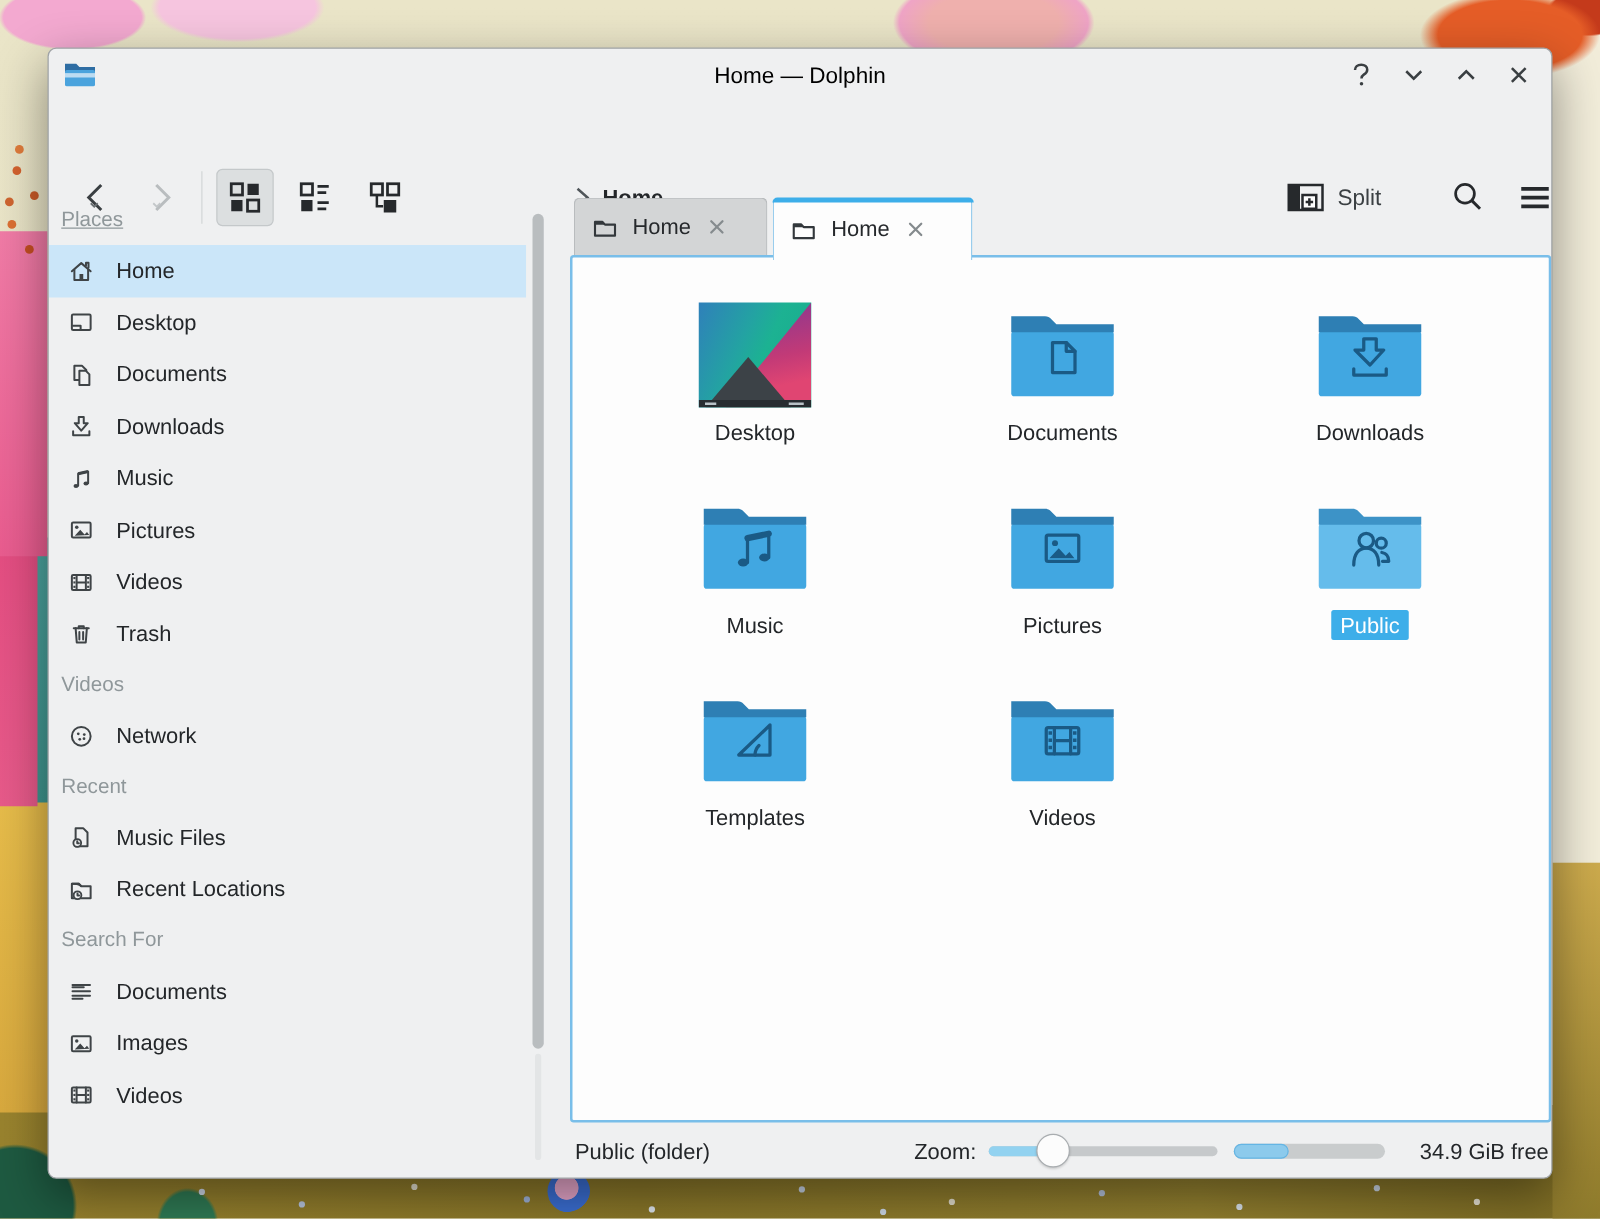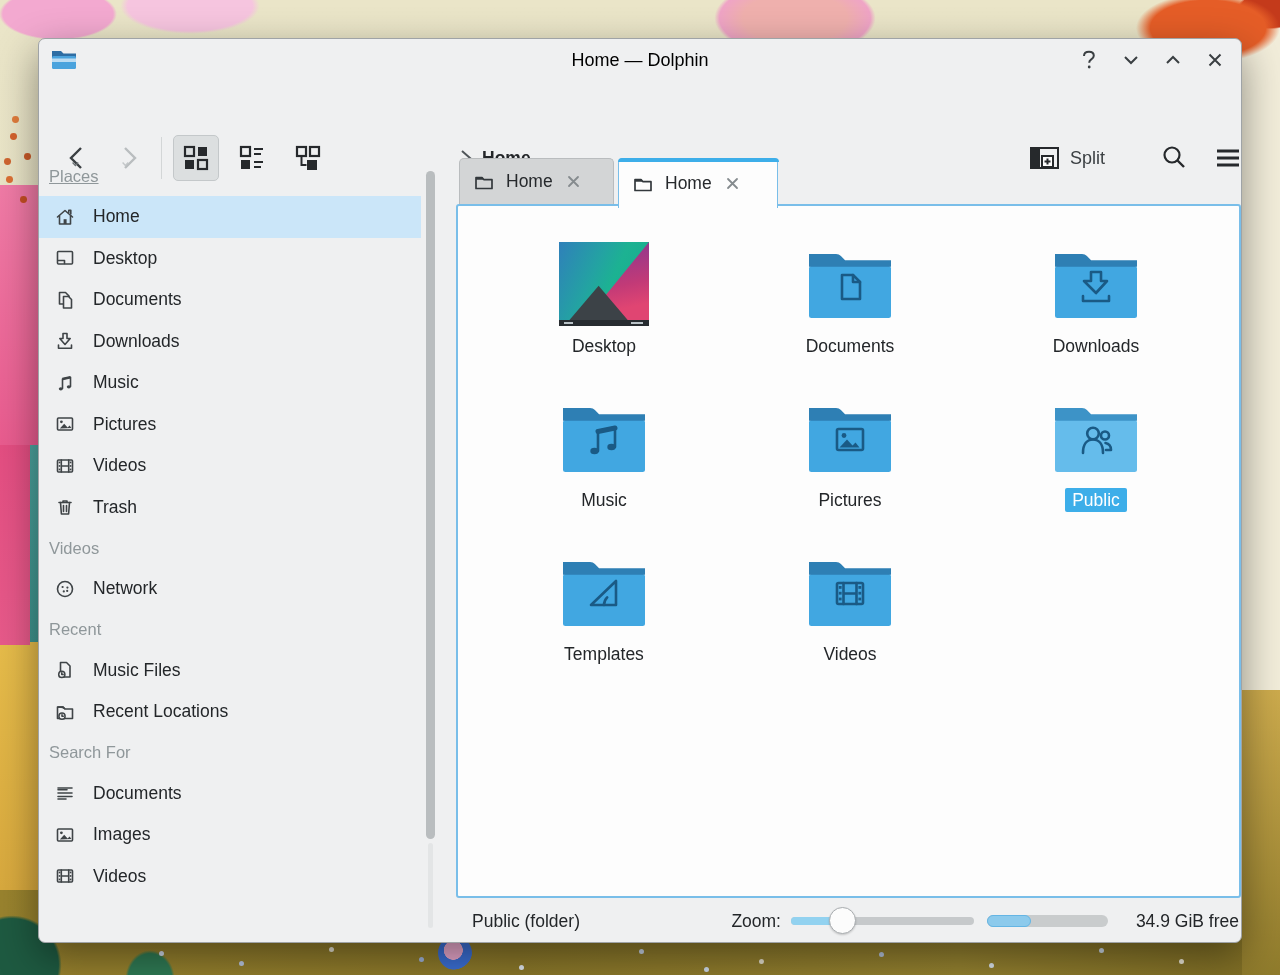--- a/index.html
+++ b/index.html
@@ -89,21 +89,21 @@
     background:linear-gradient(115deg,#2f80ba 0%,#23a3a2 38%,#1cb292 55%,#18a98b 100%);}
   .thumb .tri-magenta{position:absolute;inset:0;background:linear-gradient(168deg,#93388c 18%,#c23a77 55%,#e04572 78%);
     clip-path:polygon(100% 0,100% 100%,24% 100%);}
   .thumb .tri-dark{position:absolute;inset:0;background:#3c4247;clip-path:polygon(6% 100%,44% 52%,82% 100%);}
   .thumb .bar{position:absolute;left:0;right:0;bottom:0;height:6px;background:#272c30;}
   .thumb .bar i{position:absolute;top:2px;height:2px;background:#b9c2c7;}
 
   
   .statusbar{position:absolute;left:417px;top:859px;width:785px;height:46px;}
   .status-text{position:absolute;top:0;height:46px;display:flex;align-items:center;font-size:17.5px;color:#232629;}
-  .sel-info{left:16px;}
+  .sel-info{left:4px;}
   .zoom-label{left:240px;width:85px;justify-content:flex-end;}
   .free-space{right:2px;}
   .zoom-track{position:absolute;left:335px;top:19px;width:183px;height:8px;border-radius:4px;background:#c6c9cb;}
   .zoom-fill{position:absolute;left:0;top:0;height:8px;border-radius:4px;background:#92d2f0;}
   .zoom-thumb{position:absolute;top:-10px;width:27px;height:27px;border-radius:50%;background:#fcfcfc;
     border:1px solid #a9adb0;box-sizing:border-box;box-shadow:0 1px 2px rgba(0,0,0,.18);}
   .capacity{position:absolute;left:531px;top:17px;width:121px;height:12px;border-radius:6px;background:#c9cccd;}
   .cap-fill{position:absolute;left:0;top:0;height:12px;border-radius:6px;background:#8ccaec;border:1px solid #64b5e4;box-sizing:border-box;}
 </style>
 </head>

